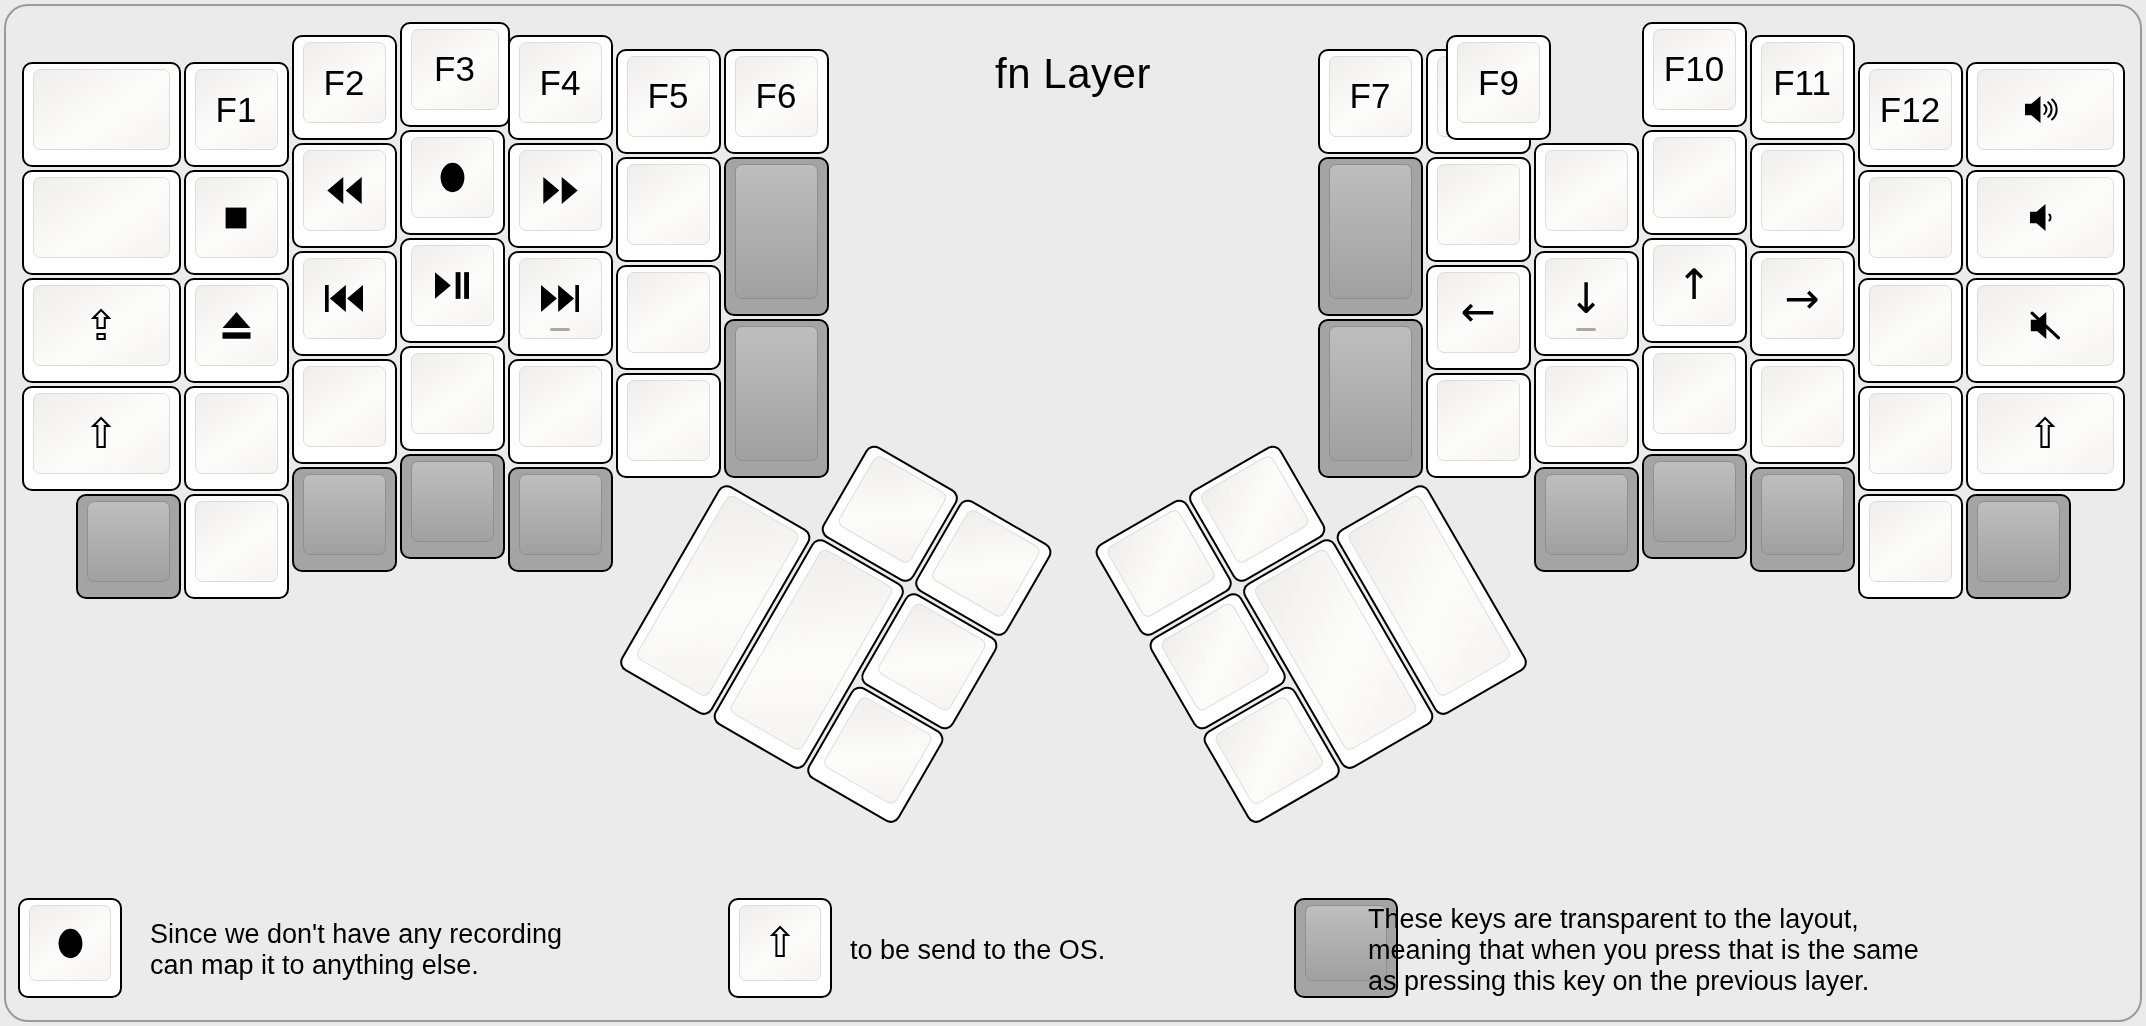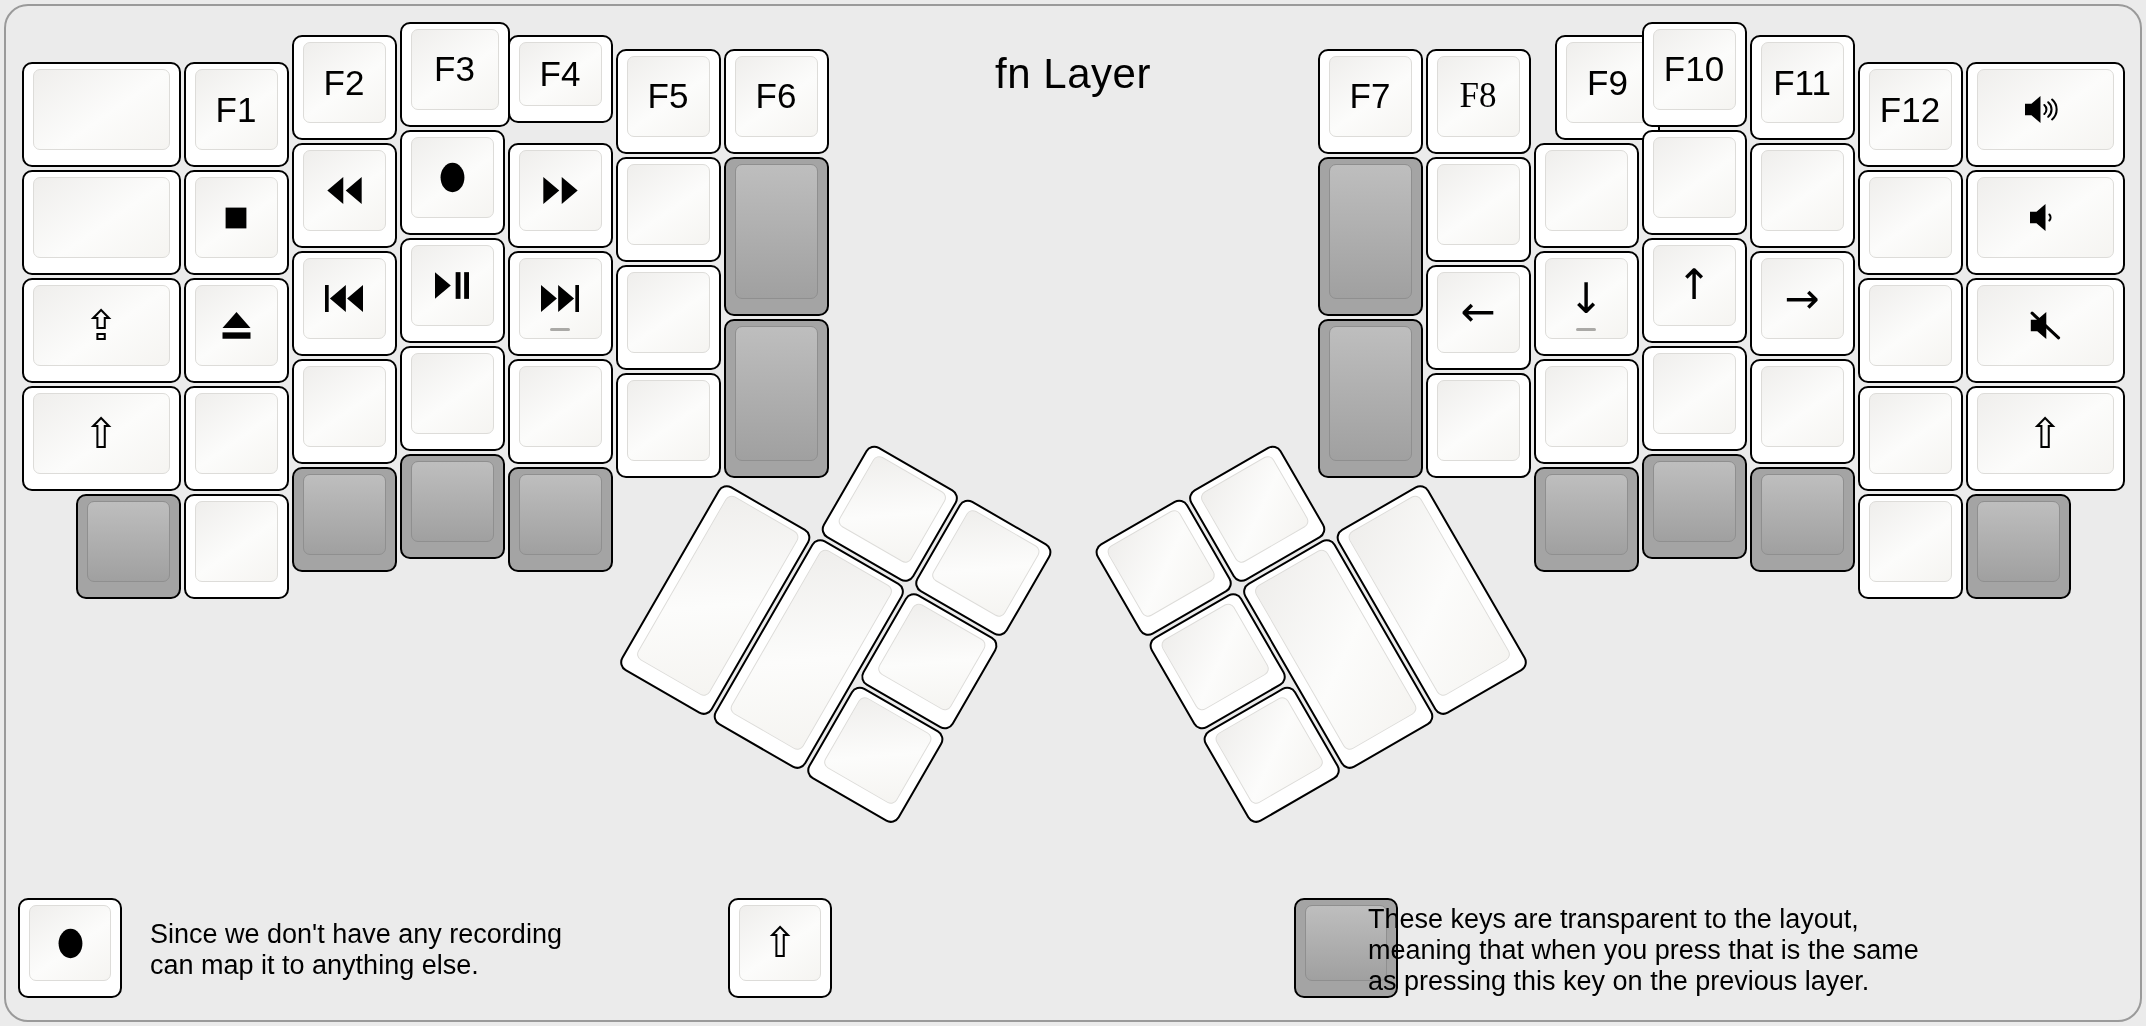--- a/index.html
+++ b/index.html
@@ -168,21 +168,21 @@
             </svg>
           </span>
         </div>
       </div>
       <div class="key white" style="left: 399.5px; top: 345.5px; width: 105px; height: 105px;">
         <div class="keytop"></div>
       </div>
       <div class="key gray" style="left: 399.5px; top: 453.5px; width: 105px; height: 105px;">
         <div class="keytop"></div>
       </div>
-      <div class="key white" style="left: 507.5px; top: 35px; width: 105px; height: 88px;">
+      <div class="key white" style="left: 507.5px; top: 35px; width: 105px; height: 105px;">
         <div class="keytop">
           <span class="klabel">F4</span>
         </div>
       </div>
       <div class="key white" style="left: 507.5px; top: 143px; width: 105px; height: 105px;">
         <div class="keytop">
           <span class="icon">
             <svg width="37" height="27" viewBox="0 0 30 22">
               <path d="M1 0 V22 L14 11 Z M16 0 V22 L29 11 Z"></path>
             </svg>
@@ -287,21 +287,21 @@
         <div class="keytop"></div>
       </div>
       <div class="key white" style="left: 1425.5px; top: 264.5px; width: 105px; height: 105px;">
         <div class="keytop">
           <span class="glyph">←</span>
         </div>
       </div>
       <div class="key white" style="left: 1425.5px; top: 372.5px; width: 105px; height: 105px;">
         <div class="keytop"></div>
       </div>
-      <div class="key white" style="left: 1555px; top: 35px; width: 105px; height: 105px;">
+      <div class="key white" style="left: 1446px; top: 35px; width: 105px; height: 105px;">
         <div class="keytop">
           <span class="klabel">F9</span>
         </div>
       </div>
       <div class="key white" style="left: 1533.5px; top: 143px; width: 105px; height: 105px;">
         <div class="keytop"></div>
       </div>
       <div class="key white" style="left: 1533.5px; top: 251px; width: 105px; height: 105px;">
         <div class="keytop">
           <span class="glyph">↓</span>
@@ -429,20 +429,21 @@
     </div>
 
     <div class="legend-key-slot" style="left:728px">
         <div class="key white" style="left: 0px; top: 0px; width: 104px; height: 100px;">
           <div class="keytop">
             <span class="glyph">⇧</span>
           </div>
         </div>
       </div>
     <div class="legend-text" style="left:850px">
+      <div>to be send to the OS.</div>
     </div>
 
     <div class="legend-key-slot" style="left:1294px">
         <div class="key gray" style="left: 0px; top: 0px; width: 104px; height: 100px;">
           <div class="keytop"></div>
         </div>
       </div>
     <div class="legend-text" style="left:1368px">
       <div>These keys are transparent to the layout,</div>
       <div>meaning that when you press that is the same</div>

